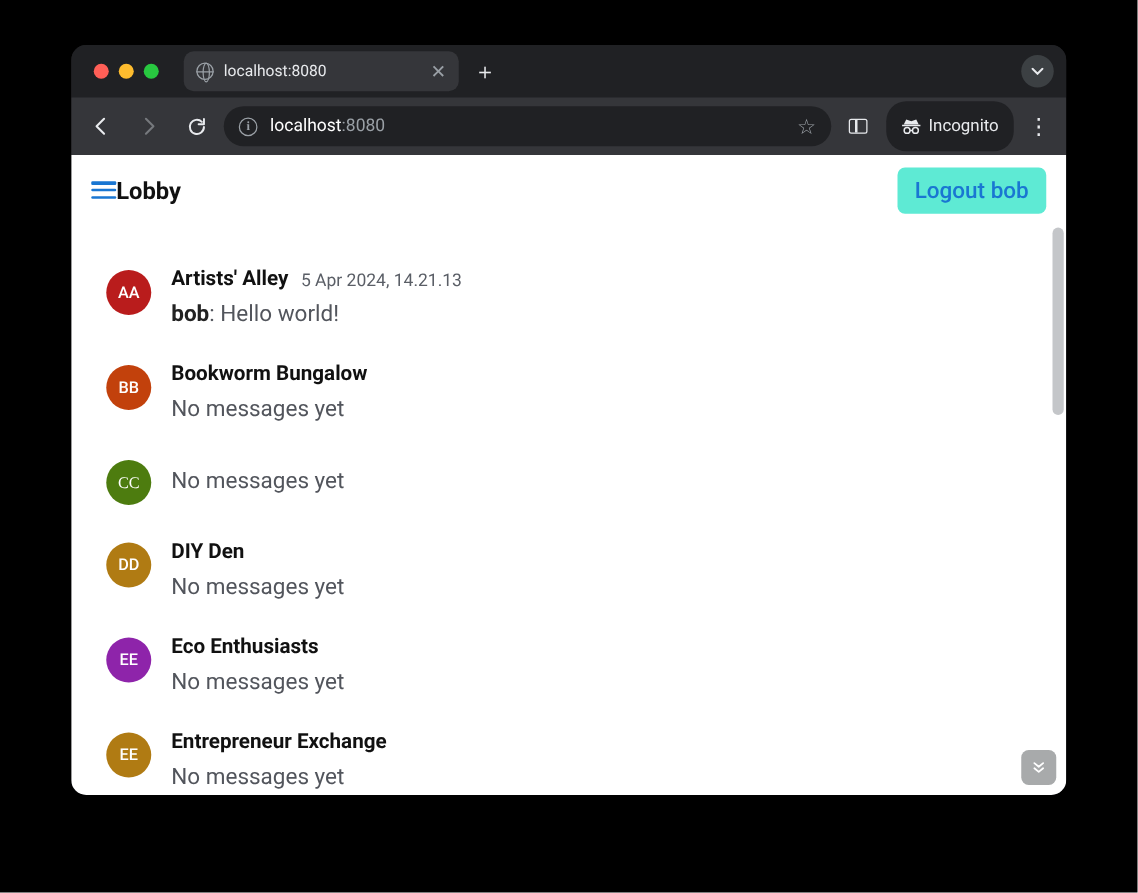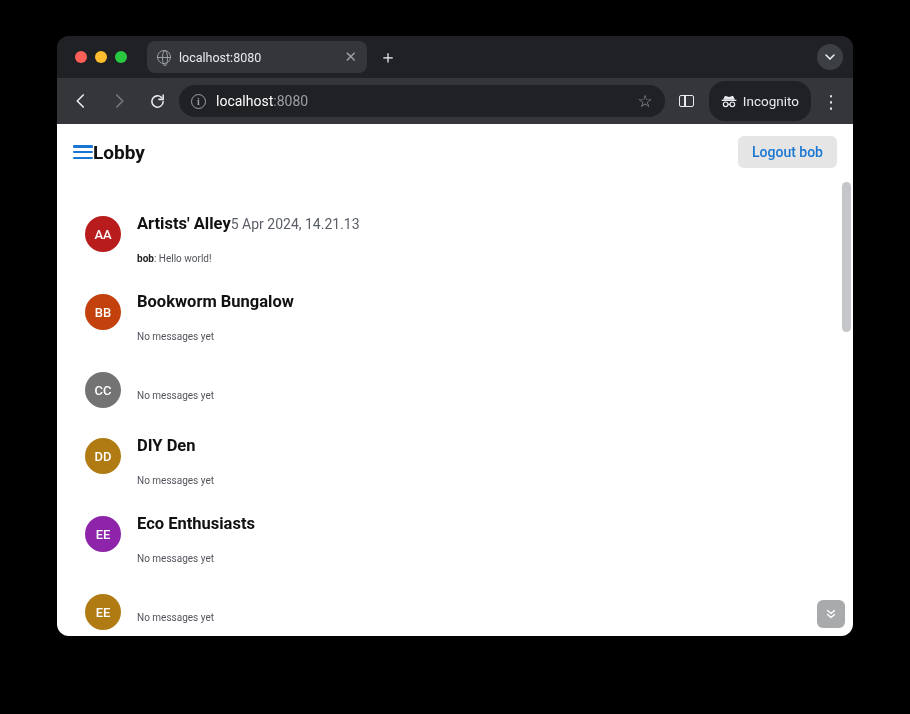--- a/index.html
+++ b/index.html
@@ -195,23 +195,23 @@
   .hamburger span {
     display: block; height: 2.5px; background: #1976d2; border-radius: 1px;
   }
   .app-title {
     font-size: 19px;
     font-weight: 700;
     color: #111;
   }
   .spacer { flex: 1; }
   .logout-btn {
-    background: #e5e5e5;
+    background: #5eead4;
     color: #1976d2;
-    font-size: 14px;
+    font-size: 18px;
     font-weight: 500;
     padding: 8px 14px;
     border-radius: 6px;
     cursor: pointer;
   }
   .room-list-wrap {
     position: absolute;
     top: 56px; left: 0; right: 0; bottom: 0;
     overflow: hidden;
   }
@@ -230,34 +230,34 @@
     border-radius: 50%;
     color: #fff;
     font-size: 13px;
     font-weight: 500;
     display: flex; align-items: center; justify-content: center;
     flex-shrink: 0;
     margin-top: 2px;
   }
   .room-body { flex: 1; min-width: 0; }
   .room-top {
-    display: flex; align-items: center; 
+    display: flex; align-items: flex-end; gap: 10px;
   }
   .room-name {
     font-size: 16.5px;
     font-weight: 700;
     color: #111;
   }
   .room-ts {
     font-size: 14px;
     color: #5a5e66;
   }
   .room-preview {
-    margin-top: 20px;
-    font-size: 10px;
+    margin-top: 8px;
+    font-size: 18px;
     color: #52555c;
   }
   .room-preview .author { font-weight: 700; color: #222; }
   
   .fake-scrollbar {
     position: absolute;
     right: 2px; top: 2px;
     width: 9px; height: 150px;
     background: #c4c6c9;
     border-radius: 5px;
@@ -370,21 +370,21 @@
           <div class="room">
             <div class="avatar" style="background: #c2410c;">BB</div>
             <div class="room-body">
               <div class="room-top">
                 <span class="room-name">Bookworm Bungalow</span>
               </div>
               <div class="room-preview"><span>No messages yet</span></div>
             </div>
           </div>
           <div class="room">
-            <div class="avatar" style="background: #737373;">CC</div>
+            <div class="avatar" style="background: #4d7c0f; font-family: Liberation Serif, serif;">CC</div>
             <div class="room-body">
               <div class="room-preview"><span>No messages yet</span></div>
             </div>
           </div>
           <div class="room">
             <div class="avatar" style="background: rgb(176, 123, 19);">DD</div>
             <div class="room-body">
               <div class="room-top">
                 <span class="room-name">DIY Den</span>
               </div>
@@ -396,20 +396,23 @@
             <div class="room-body">
               <div class="room-top">
                 <span class="room-name">Eco Enthusiasts</span>
               </div>
               <div class="room-preview"><span>No messages yet</span></div>
             </div>
           </div>
           <div class="room">
             <div class="avatar" style="background: rgb(176, 123, 19);">EE</div>
             <div class="room-body">
+              <div class="room-top">
+                <span class="room-name">Entrepreneur Exchange</span>
+              </div>
               <div class="room-preview"><span>No messages yet</span></div>
             </div>
           </div>
         </div>
     </div>
 
     <div class="scroll-pill">
       <svg width="14" height="14" viewBox="0 0 24 24">
         <path d="M6 6 L12 11 L18 6" stroke="#fff" stroke-width="2.4" fill="none" stroke-linecap="round" stroke-linejoin="round"></path>
         <path d="M6 13 L12 18 L18 13" stroke="#fff" stroke-width="2.4" fill="none" stroke-linecap="round" stroke-linejoin="round"></path>

